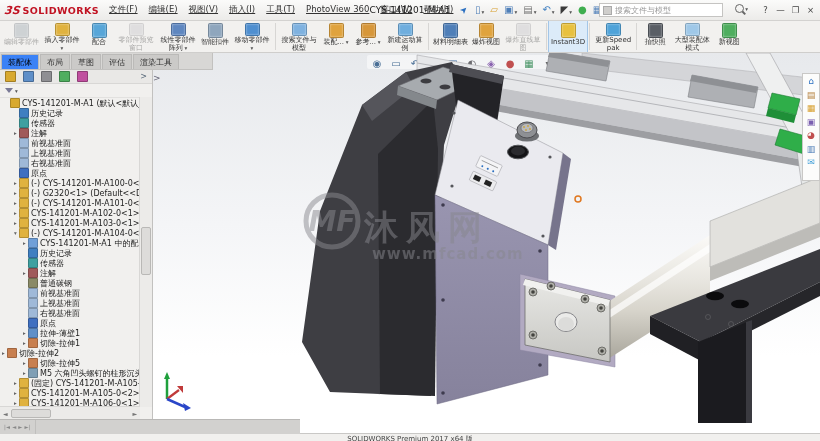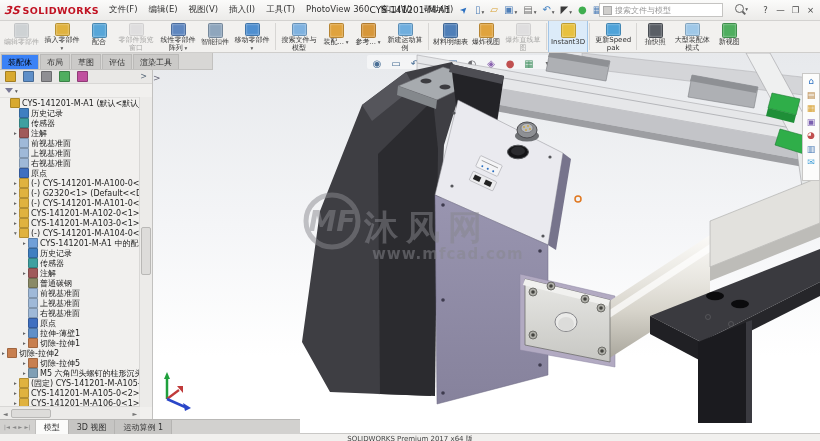--- a/index.html
+++ b/index.html
@@ -5,21 +5,21 @@
   html,body{margin:0;padding:0;background:#d4d4d4;}
   #app{position:relative;width:820px;height:441px;background:#e9e8e6;overflow:hidden;
        font-family:"DejaVu Sans","Liberation Sans",sans-serif;-webkit-font-smoothing:antialiased;}
   
   .titlebar{position:relative;height:20px;background:linear-gradient(#fbfbfa,#ecebe9);
             border-bottom:1px solid #d3d2d0;display:flex;align-items:center;padding:0 5px;}
   .sw-logo{display:flex;align-items:center;margin-right:10px;}
   .sw-mark{color:#c11222;font-weight:bold;font-style:italic;font-size:11px;transform:skewX(-8deg);margin-right:2px;}
   .sw-name{color:#c11222;font-weight:bold;font-size:9.5px;letter-spacing:.4px;}
   #menubar{display:flex;gap:11px;font-size:8.5px;color:#333;white-space:nowrap;}
-  .menu-item{cursor:default;}
+  .menu-item{cursor:default;text-decoration:underline;}
   .pin{color:#2a6fc0;font-size:9px;display:inline-block;transform:rotate(-45deg);margin:0 7px;}
   #qa{display:flex;align-items:center;gap:6px;}
   .qa{display:flex;align-items:flex-end;}
   .qag{font-size:10px;line-height:10px;}
   .caret{font-size:5.5px;color:#555;margin-left:1px;}
   .doc-title{position:absolute;left:0;right:0;top:5px;text-align:center;font-size:9px;color:#222;pointer-events:none;}
   .search-box{position:absolute;right:97px;top:3px;width:116px;height:12px;background:#fff;
               border:1px solid #c5c4c2;display:flex;align-items:center;gap:3px;padding:0 3px;
               font-size:8px;color:#999;}
   .sb-ic{width:7px;height:7px;background:#cfcecc;border:1px solid #aaa;}
@@ -608,25 +608,20 @@
         <span class="tp-ic" style="color: rgb(63, 159, 216);">✉</span>
       </div>
 
     <div class="bottom-tabs">
       <span class="bt-nav" id="btnav">
           <span>|◄</span>
           <span>◄</span>
           <span>►</span>
           <span>►|</span>
         </span>
-      <span id="btabs" style="display:flex">
-          <span class="btab active">模型</span>
-          <span class="btab">3D 视图</span>
-          <span class="btab">运动算例 1</span>
-        </span>
     </div>
 
     <div class="statusbar">
       <span>SOLIDWORKS Premium 2017 x64 版</span>
       <span class="sb-right" id="sbright">
           <span><span>欠定义</span></span>
           <span><span>在编辑 装配体</span></span>
           <span><span>自定义</span><span class="caret"> ▾</span></span>
           <span class="globe">⊕</span>
         </span>

